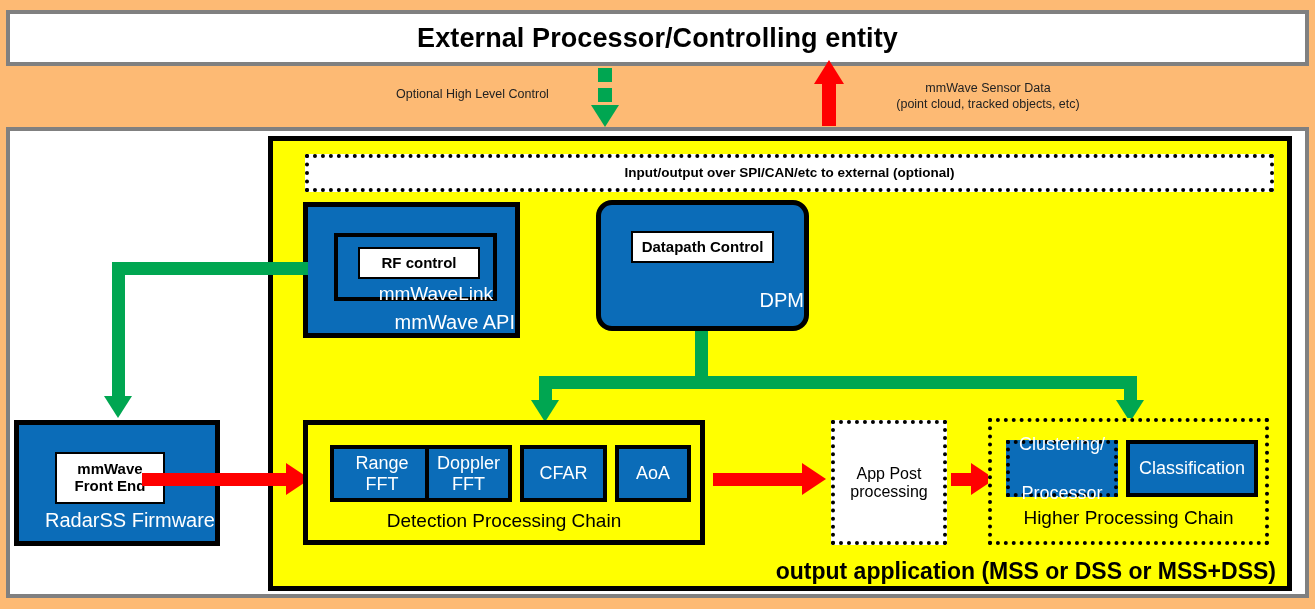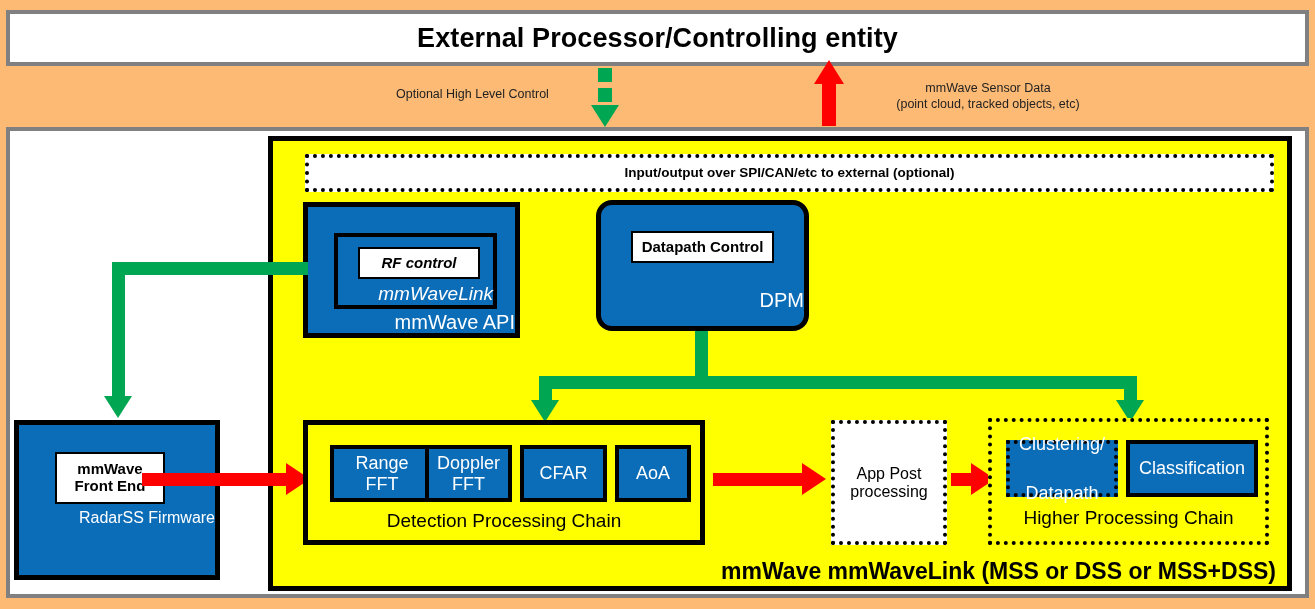--- a/index.html
+++ b/index.html
@@ -146,21 +146,21 @@
 
 
   <div class="abs yellow-region" style="left:268px;top:136px;width:1024px;height:455px;">
   </div>
 
   <div class="abs dotted-box" style="left:305px;top:154px;width:969px;height:38px;">
     <div class="abs center-text" id="io-strip-label" style="left:0;top:0;width:100%;height:100%;">Input/output over SPI/CAN/etc to external (optional)</div>
   </div>
 
   <div class="abs blue-box" style="left:303px;top:202px;width:217px;height:136px;">
-    <div class="abs blue-box-inner" style="left:26px;top:26px;width:163px;height:76px;font-style:italic;">
+    <div class="abs blue-box-inner" style="left:26px;top:26px;width:163px;height:68px;">
       <div class="abs white-label center-text" style="left:20px;top:10px;width:122px;height:32px;font-size:15px;">RF control</div>
       <div class="abs blue-caption" style="left:0;top:46px;">mmWaveLink</div>
     </div>
     <div class="abs blue-caption" style="left:0;top:104px;font-size:20px;">mmWave API</div>
   </div>
 
   <div class="abs blue-box" style="left:596px;top:200px;width:213px;height:131px;border-radius:16px;">
     <div class="abs white-label center-text" style="left:30px;top:26px;width:143px;height:32px;font-size:15px;">Datapath Control</div>
     <div class="abs blue-caption" style="left:0;top:84px;font-size:20px;">DPM</div>
   </div>
@@ -169,26 +169,26 @@
   <div class="abs green-line" style="left:112px;top:262px;width:13px;height:136px;"></div>
   <div class="abs tri tri-down" style="left:104px;top:396px;"></div>
 
   <div class="abs green-line" style="left:695px;top:331px;width:13px;height:52px;"></div>
   <div class="abs green-line" style="left:539px;top:376px;width:598px;height:13px;"></div>
   <div class="abs green-line" style="left:539px;top:376px;width:13px;height:26px;"></div>
   <div class="abs tri tri-down" style="left:531px;top:400px;"></div>
   <div class="abs green-line" style="left:1124px;top:376px;width:13px;height:26px;"></div>
   <div class="abs tri tri-down" style="left:1116px;top:400px;"></div>
 
-  <div class="abs blue-box" style="left:14px;top:420px;width:206px;height:160px;">
+  <div class="abs blue-box" style="left:14px;top:420px;width:206px;height:126px;">
     <div class="abs white-label center-text" style="left:36px;top:27px;width:110px;height:52px;font-size:15px;flex-direction:column;">
       <div>mmWave</div>
       <div>Front End</div>
     </div>
-    <div class="abs blue-caption" style="left:0;top:84px;font-size:16px;">RadarSS Firmware</div>
+    <div class="abs blue-caption" style="left:0;top:84px;font-size:20px;">RadarSS Firmware</div>
   </div>
 
   <div class="abs red-line" style="left:142px;top:473px;width:148px;height:13px;"></div>
   <div class="abs tri tri-right-red" style="left:286px;top:463px;"></div>
 
   <div class="abs chain-container" style="left:303px;top:420px;width:402px;height:125px;">
     <div class="abs sub-blue center-text" style="left:22px;top:20px;width:104px;height:57px;flex-direction:column;">
       <div>Range</div>
       <div>FFT</div>
     </div>
@@ -212,23 +212,23 @@
     <div>App Post</div>
     <div>processing</div>
   </div>
 
   <div class="abs red-line" style="left:951px;top:473px;width:24px;height:13px;"></div>
   <div class="abs tri tri-right-red" style="left:971px;top:463px;"></div>
 
   <div class="abs chain-container-dotted" style="left:988px;top:418px;width:281px;height:127px;">
     <div class="abs sub-blue-dotted center-text" style="left:14px;top:18px;width:112px;height:57px;flex-direction:column;gap:29px;">
       <div>Clustering/</div>
-      <div>Datapath</div>
+      <div>Processor</div>
     </div>
     <div class="abs sub-blue center-text" style="left:134px;top:18px;width:132px;height:57px;flex-direction:column;">
       <div>Classification</div>
     </div>
     <div class="abs chain-caption" style="left:0;top:85px;">Higher Processing Chain</div>
   </div>
 
-  <div class="abs" id="app-footer-label" style="left:600px;top:556px;width:676px;height:30px;display:flex;align-items:center;justify-content:flex-end;">mmWave mmWaveLink (MSS or DSS or MSS+DSS)</div>
+  <div class="abs" id="app-footer-label" style="left:600px;top:556px;width:676px;height:30px;display:flex;align-items:center;justify-content:flex-end;">output application (MSS or DSS or MSS+DSS)</div>
 
 </div>
 
 </body></html>

